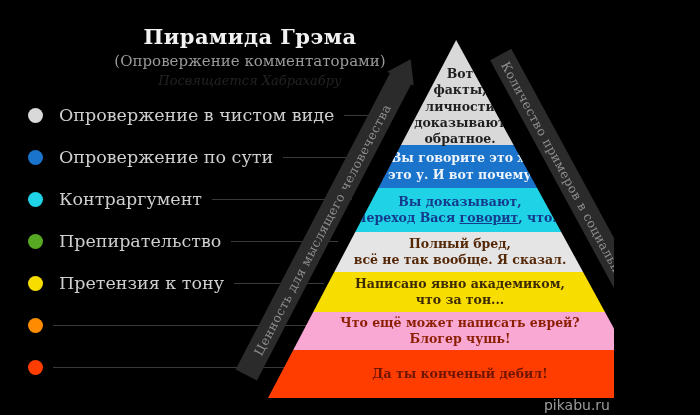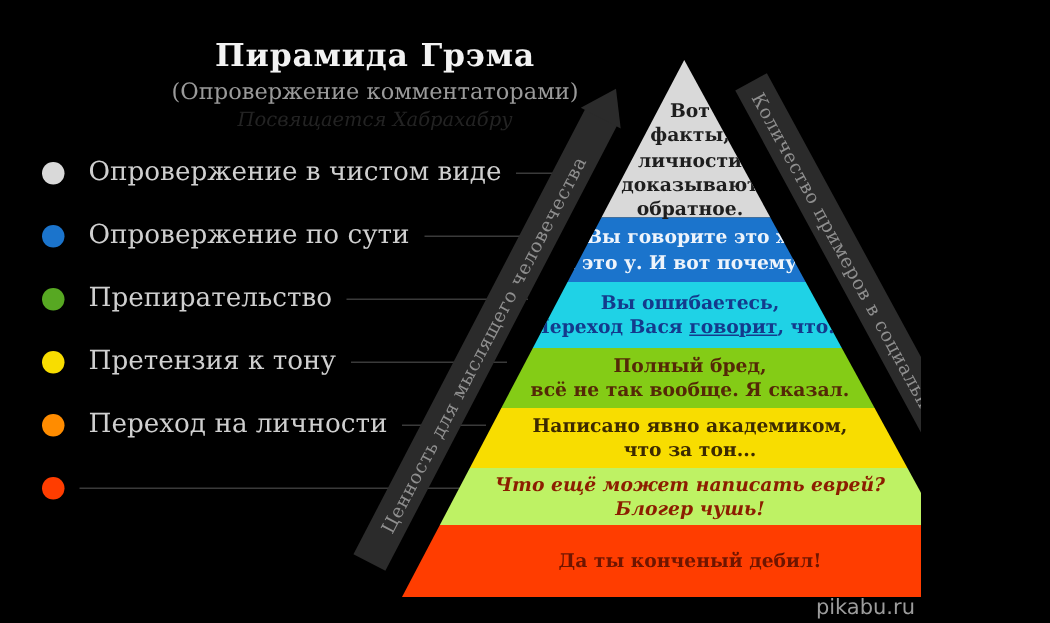--- a/index.html
+++ b/index.html
@@ -69,32 +69,36 @@
       <span class="legend-dot" style="background-color: rgb(217, 217, 217);"></span>
       <span class="legend-label">Опровержение в чистом виде</span>
       <span class="legend-line"></span>
     </div>
     <div class="legend-row">
       <span class="legend-dot" style="background-color: rgb(27, 116, 204);"></span>
       <span class="legend-label">Опровержение по сути</span>
       <span class="legend-line"></span>
     </div>
     <div class="legend-row">
+      <span class="legend-dot" style="background-color: rgb(31, 210, 230);"></span>
+      <span class="legend-label">Контраргумент</span>
+      <span class="legend-line"></span>
+    </div>
+    <div class="legend-row">
       <span class="legend-dot" style="background-color: rgb(87, 168, 34);"></span>
       <span class="legend-label">Препирательство</span>
       <span class="legend-line"></span>
     </div>
     <div class="legend-row">
       <span class="legend-dot" style="background-color: rgb(248, 221, 0);"></span>
       <span class="legend-label">Претензия к тону</span>
       <span class="legend-line"></span>
     </div>
     <div class="legend-row">
       <span class="legend-dot" style="background-color: rgb(255, 140, 0);"></span>
-      <span class="legend-label">Переход на личности</span>
       <span class="legend-line"></span>
     </div>
     <div class="legend-row">
       <span class="legend-dot" style="background-color: rgb(255, 61, 0);"></span>
       <span class="legend-line"></span>
     </div>
   </div>
 
   <div class="axis-arrow axis-left">
     <span class="axis-shaft" style="background-color: rgb(43, 43, 43);"></span>
@@ -114,32 +118,32 @@
       <div>факты,</div>
       <div>личности</div>
       <div>доказывают</div>
       <div>обратное.</div>
     </div>
     <div class="band lvl1" style="background-color: rgb(27, 116, 204); color: rgb(238, 244, 251);">
       <div>Вы говорите это х,</div>
       <div>а это у. И вот почему...</div>
     </div>
     <div class="band lvl2" style="background-color: rgb(31, 210, 230); color: rgb(20, 58, 140);">
-      <div>Вы ошибаетесь,</div>
+      <div>Вы доказывают,</div>
       <div><span>Переход Вася </span><span class="u">говорит</span><span>, что...</span></div>
     </div>
-    <div class="band lvl3" style="background-color: #84cc16; color: rgb(84, 40, 7);">
+    <div class="band lvl3" style="background-color: #e5e5e5; color: rgb(84, 40, 7);">
       <div>Полный бред,</div>
       <div>всё не так вообще. Я сказал.</div>
     </div>
     <div class="band lvl4" style="background-color: rgb(248, 221, 0); color: rgb(60, 42, 0); text-align: center;">
       <div>Написано явно академиком,</div>
       <div>что за тон...</div>
     </div>
-    <div class="band lvl5" style="background-color: #bef264; color: rgb(140, 30, 0); font-style: italic;">
+    <div class="band lvl5" style="background-color: #f9a8d4; color: rgb(140, 30, 0);">
       <div>Что ещё может написать еврей?</div>
       <div>Блогер чушь!</div>
     </div>
     <div class="band lvl6" style="background-color: rgb(255, 61, 0); color: rgb(110, 21, 0);">
       <div>Да ты конченый дебил!</div>
     </div>
   </div>
 
   <div class="watermark">pikabu.ru</div>
 

